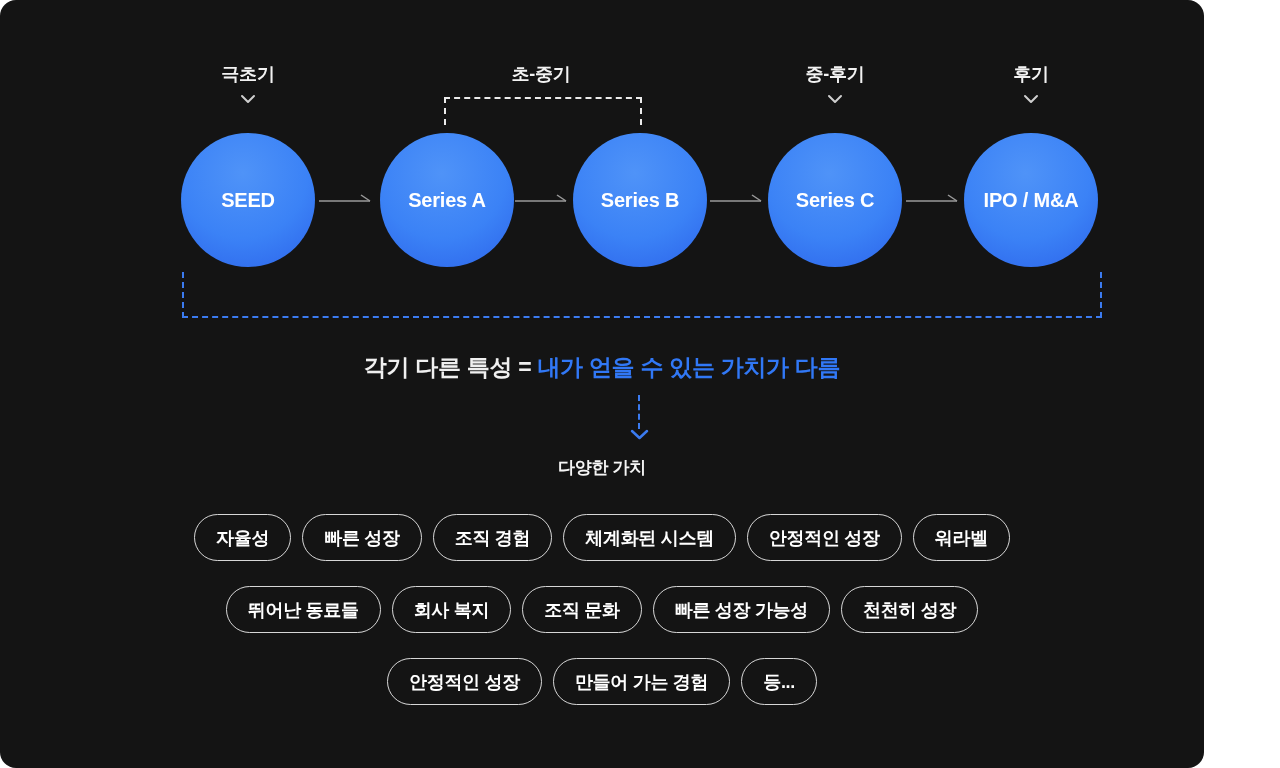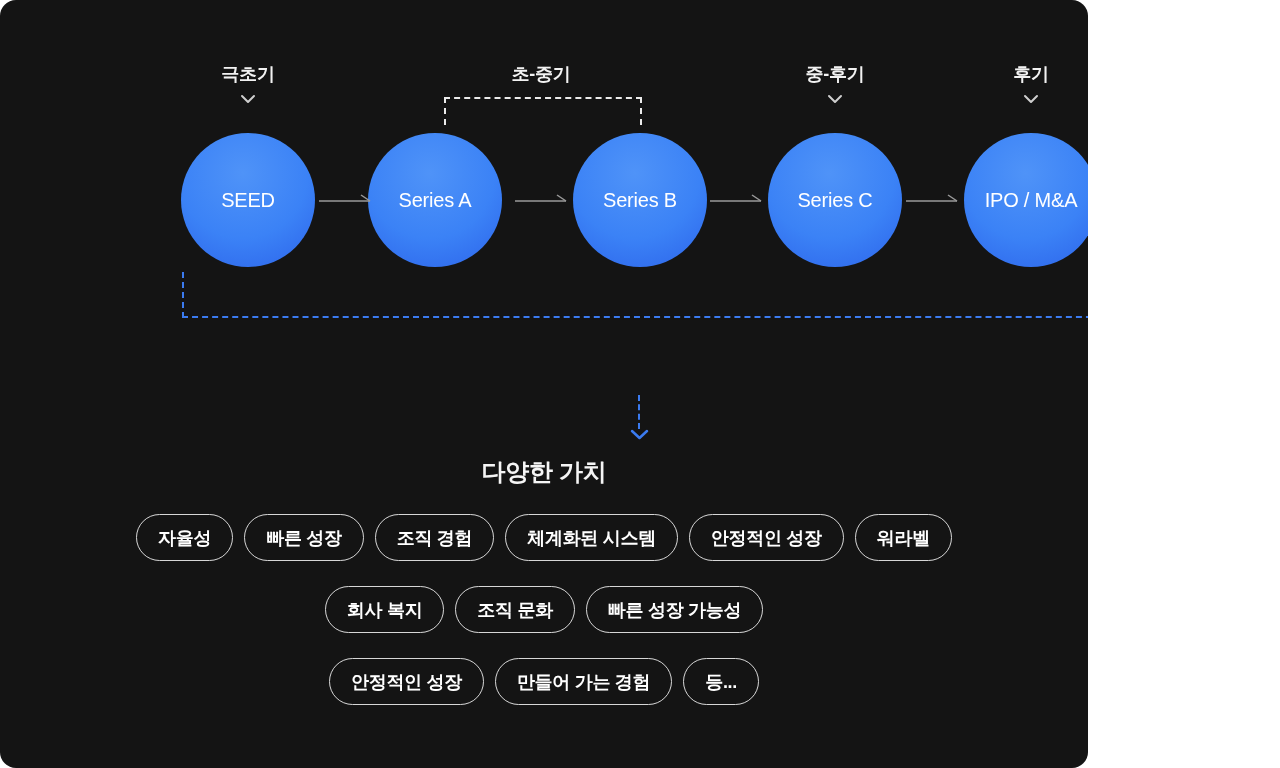--- a/index.html
+++ b/index.html
@@ -3,21 +3,21 @@
 <meta charset="utf-8">
 <style>
   html, body {
     margin: 0;
     padding: 0;
     background: #ffffff;
     font-family: "Liberation Sans", "DejaVu Sans", sans-serif;
   }
   .panel {
     position: relative;
-    width: 1088px;
+    width: 1204px;
     height: 768px;
     background: #141414;
     border-radius: 16px;
     overflow: hidden;
   }
 
   
   .phase-label {
     position: absolute;
     top: 62px;
@@ -51,21 +51,21 @@
     top: 133px;
     width: 134px;
     height: 134px;
     border-radius: 50%;
     background: radial-gradient(circle at 46% 30%, #4f93f8 0%, #3b82f6 55%, #2c63ea 100%);
     display: flex;
     align-items: center;
     justify-content: center;
     color: #ffffff;
     font-size: 20px;
-    font-weight: 400;
+    font-weight: 700;
     letter-spacing: -0.2px;
   }
   .stage-arrow { position: absolute; top: 193px; }
 
   
   .bracket-bottom {
     position: absolute;
     left: 182px;
     top: 272px;
     width: 916px;
@@ -99,21 +99,21 @@
     border-left: 2.5px dashed #3b7bf0;
   }
   .down-chevron { position: absolute; left: 630px; top: 429px; }
 
   .values-title {
     position: absolute;
     left: 0;
     top: 456px;
     width: 100%;
     text-align: center;
-    font-size: 24px;
+    font-size: 17px;
     font-weight: 700;
     color: #f5f5f5;
     letter-spacing: -0.3px;
   }
 
   
   .pills-wrap {
     position: absolute;
     left: 0;
     top: 514px;
@@ -158,21 +158,21 @@
   <svg class="chevron-down" style="left:827px" width="16" height="10">
     <polyline points="2,2 8,8 14,2" fill="none" stroke="#cfcfcf" stroke-width="2" stroke-linecap="round" stroke-linejoin="round"></polyline>
   </svg>
   <svg class="chevron-down" style="left:1023px" width="16" height="10">
     <polyline points="2,2 8,8 14,2" fill="none" stroke="#cfcfcf" stroke-width="2" stroke-linecap="round" stroke-linejoin="round"></polyline>
   </svg>
 
   <div class="bracket-top"></div>
 
   <div class="stage-circle" style="left:181px">SEED</div>
-  <div class="stage-circle" style="left:368px">Series A</div>
+  <div class="stage-circle" style="left:380px">Series A</div>
   <div class="stage-circle" style="left:573px">Series B</div>
   <div class="stage-circle" style="left:768px">Series C</div>
   <div class="stage-circle" style="left:964px">IPO / M&amp;A</div>
 
   <svg class="stage-arrow" style="left:318px" width="57" height="14">
     <line x1="1" y1="8" x2="52" y2="8" stroke="#9a9a9a" stroke-width="1.5"></line>
     <path d="M43 2 L52 8" fill="none" stroke="#9a9a9a" stroke-width="1.5"></path>
   </svg>
   <svg class="stage-arrow" style="left:514px" width="57" height="14">
     <line x1="1" y1="8" x2="52" y2="8" stroke="#9a9a9a" stroke-width="1.5"></line>
@@ -182,41 +182,46 @@
     <line x1="1" y1="8" x2="52" y2="8" stroke="#9a9a9a" stroke-width="1.5"></line>
     <path d="M43 2 L52 8" fill="none" stroke="#9a9a9a" stroke-width="1.5"></path>
   </svg>
   <svg class="stage-arrow" style="left:905px" width="57" height="14">
     <line x1="1" y1="8" x2="52" y2="8" stroke="#9a9a9a" stroke-width="1.5"></line>
     <path d="M43 2 L52 8" fill="none" stroke="#9a9a9a" stroke-width="1.5"></path>
   </svg>
 
   <div class="bracket-bottom"></div>
 
+  <div class="equation">
+    <span>각기 다른 특성 = </span><span class="highlight">내가 얻을 수 있는 가치가 다름</span>
+  </div>
 
   <div class="down-dash"></div>
   <svg class="down-chevron" width="19" height="12">
     <polyline points="2,2 9.5,9 17,2" fill="none" stroke="#3b7bf0" stroke-width="2.5" stroke-linecap="round" stroke-linejoin="round"></polyline>
   </svg>
 
   <div class="values-title">다양한 가치</div>
 
   <div class="pills-wrap">
     <div class="pill-row">
       <div class="pill">자율성</div>
       <div class="pill">빠른 성장</div>
       <div class="pill">조직 경험</div>
       <div class="pill">체계화된 시스템</div>
       <div class="pill">안정적인 성장</div>
       <div class="pill">워라벨</div>
     </div>
     <div class="pill-row">
+      <div class="pill">뛰어난 동료들</div>
       <div class="pill">회사 복지</div>
       <div class="pill">조직 문화</div>
       <div class="pill">빠른 성장 가능성</div>
+      <div class="pill">천천히 성장</div>
     </div>
     <div class="pill-row">
       <div class="pill">안정적인 성장</div>
       <div class="pill">만들어 가는 경험</div>
       <div class="pill">등...</div>
     </div>
   </div>
 
 </div>
 

